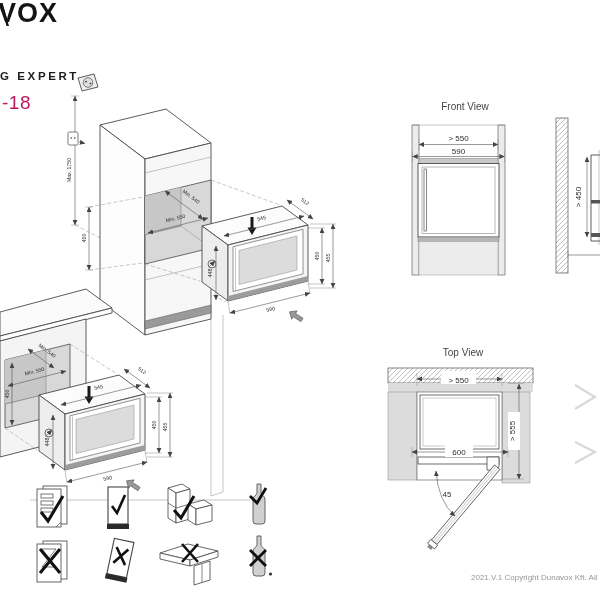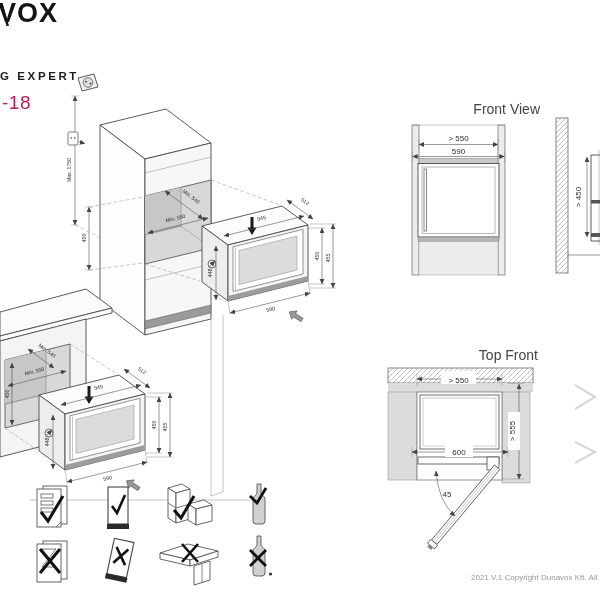--- a/index.html
+++ b/index.html
@@ -3,21 +3,21 @@
 <meta charset="utf-8">
 <style>
   html,body{margin:0;padding:0;}
   body{width:600px;height:600px;overflow:hidden;background:#fff;position:relative;
        font-family:"Liberation Sans",sans-serif;color:#222;}
   .abs{position:absolute;}
   .logo{left:-2px;top:0px;font-size:27px;font-weight:700;letter-spacing:1px;color:#141414;line-height:1;}
   .logo-sliver{left:0;top:3px;}
   .tagline{left:0px;top:30px;font-size:11.5px;font-weight:600;letter-spacing:2.6px;color:#1c1c1c;margin-top:40px;}
   .model{left:2px;top:92px;font-size:19px;color:#be185d;letter-spacing:0.5px;}
-  .view-title{width:150px;text-align:right;font-size:14px;color:#444;}
+  .view-title{width:150px;text-align:center;font-size:10px;color:#444;}
   .copyright{left:471px;top:573px;font-size:8px;color:#979797;white-space:nowrap;}
   svg{overflow:visible;}
   svg text{font-family:"Liberation Sans",sans-serif;fill:#2e2e2e;}
   .dim{font-size:5.2px;}
   .dimbig{font-size:8px;}
   .ln{stroke:#4a4a4a;stroke-width:0.9;fill:none;}
   .thin{stroke:#8a8a8a;stroke-width:0.5;fill:none;}
   .dimln{stroke:#555;stroke-width:0.6;fill:none;}
   .dash{stroke:#9a9a9a;stroke-width:0.55;fill:none;stroke-dasharray:4,2.2;}
   .face{stroke:#4a4a4a;stroke-width:0.9;}
@@ -256,21 +256,21 @@
     <rect x="201" y="105" width="9" height="3.5" fill="#555"></rect>
     <rect x="201" y="138" width="9" height="4" fill="#555"></rect>
     <line class="ln" x1="201" y1="146" x2="210" y2="146"></line>
     <line class="dimln" x1="197" y1="62" x2="197" y2="142" marker-start="url(#mA)" marker-end="url(#mA)"></line>
     <text class="dimbig" transform="translate(191,102) rotate(-90)" text-anchor="middle">&gt; 450</text>
     <line class="dimln" x1="178" y1="160" x2="210" y2="160"></line>
     <line class="thin" x1="178" y1="156" x2="178" y2="164"></line>
   </g>
 </svg>
 
-<div class="abs view-title" style="left:388px;top:347px">Top Front</div>
+<div class="abs view-title" style="left:388px;top:347px">Top View</div>
 <svg class="abs" style="left:388px;top:360px" width="212" height="200" viewBox="0 0 212 200">
   <defs>
     <clipPath id="hatchT">
         <rect x="0" y="8" width="145" height="15"></rect>
       </clipPath>
   </defs>
   <g>
     <g clip-path="url(#hatchT)">
         <path d="M0 8 l145 -145 M0 13 l145 -145 M0 18 l145 -145 M0 23 l145 -145 M0 28 l145 -145 M0 33 l145 -145 M0 38 l145 -145 M0 43 l145 -145 M0 48 l145 -145 M0 53 l145 -145 M0 58 l145 -145 M0 63 l145 -145 M0 68 l145 -145 M0 73 l145 -145 M0 78 l145 -145 M0 83 l145 -145 M0 88 l145 -145 M0 93 l145 -145 M0 98 l145 -145 M0 103 l145 -145 M0 108 l145 -145 M0 113 l145 -145 M0 118 l145 -145 M0 123 l145 -145 M0 128 l145 -145 M0 133 l145 -145 M0 138 l145 -145 M0 143 l145 -145 M0 148 l145 -145 M0 153 l145 -145 M0 158 l145 -145 M0 163 l145 -145 M0 168 l145 -145 " stroke="#8a8a8a" stroke-width="0.55" fill="none"></path>
       </g>

